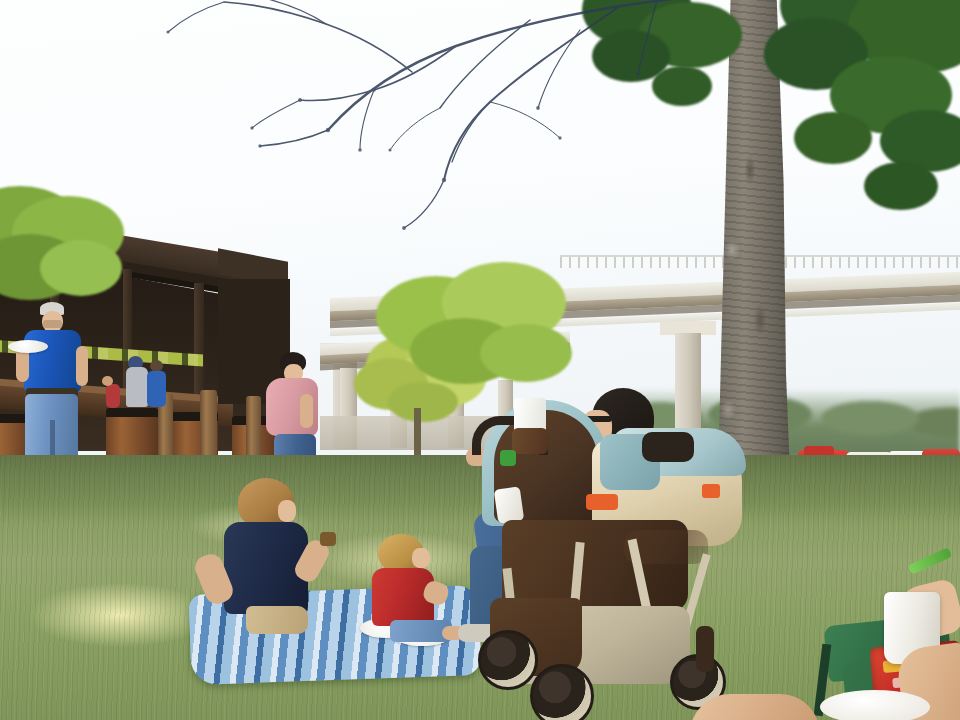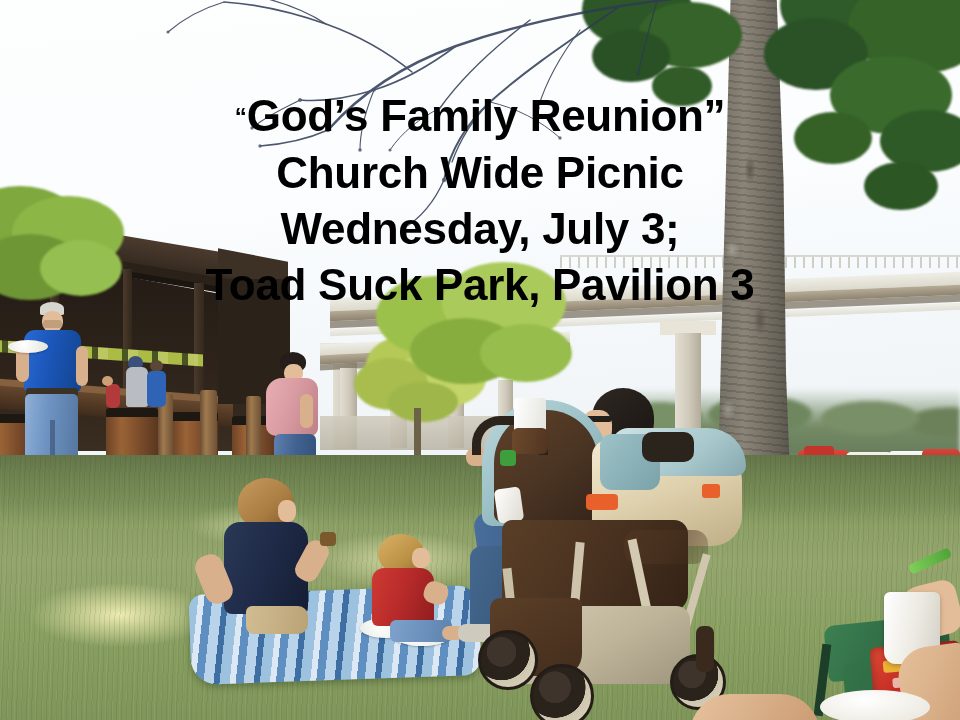--- a/index.html
+++ b/index.html
@@ -452,20 +452,14 @@
 
   <div class="lyr" style="left:900px;top:646px;width:70px;height:80px;border-radius:30px 10px 0 0;
        background:linear-gradient(120deg,#e6c19c,#cda077);transform:rotate(-8deg);"></div>
 
   <div class="lyr" style="left:690px;top:694px;width:130px;height:40px;border-radius:60px 60px 0 0;
        background:linear-gradient(120deg,#e7c39f,#c99a71);"></div>
 
   <div class="lyr" style="left:820px;top:690px;width:110px;height:34px;border-radius:50%;
        background:radial-gradient(ellipse at 40% 30%,#ffffff,#e6e3d8);"></div>
 
-  <div class="lyr" id="title">
-    <span class="ln"><span class="oq">“</span><span>God’s Family Reunion</span><span class="cq">”</span></span>
-    <span class="ln">Church Wide Picnic</span>
-    <span class="ln">Wednesday, July 3;</span>
-    <span class="ln">Toad Suck Park, Pavilion 3</span>
-  </div>
 
 </div>
 
 </body></html>

